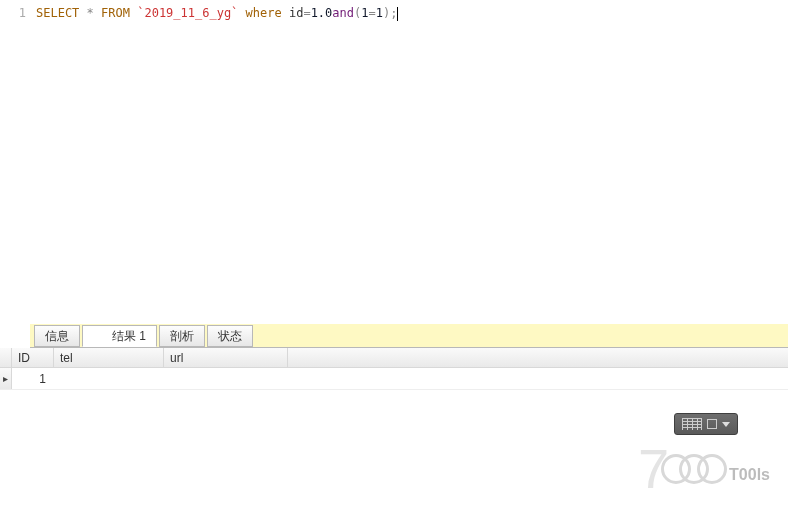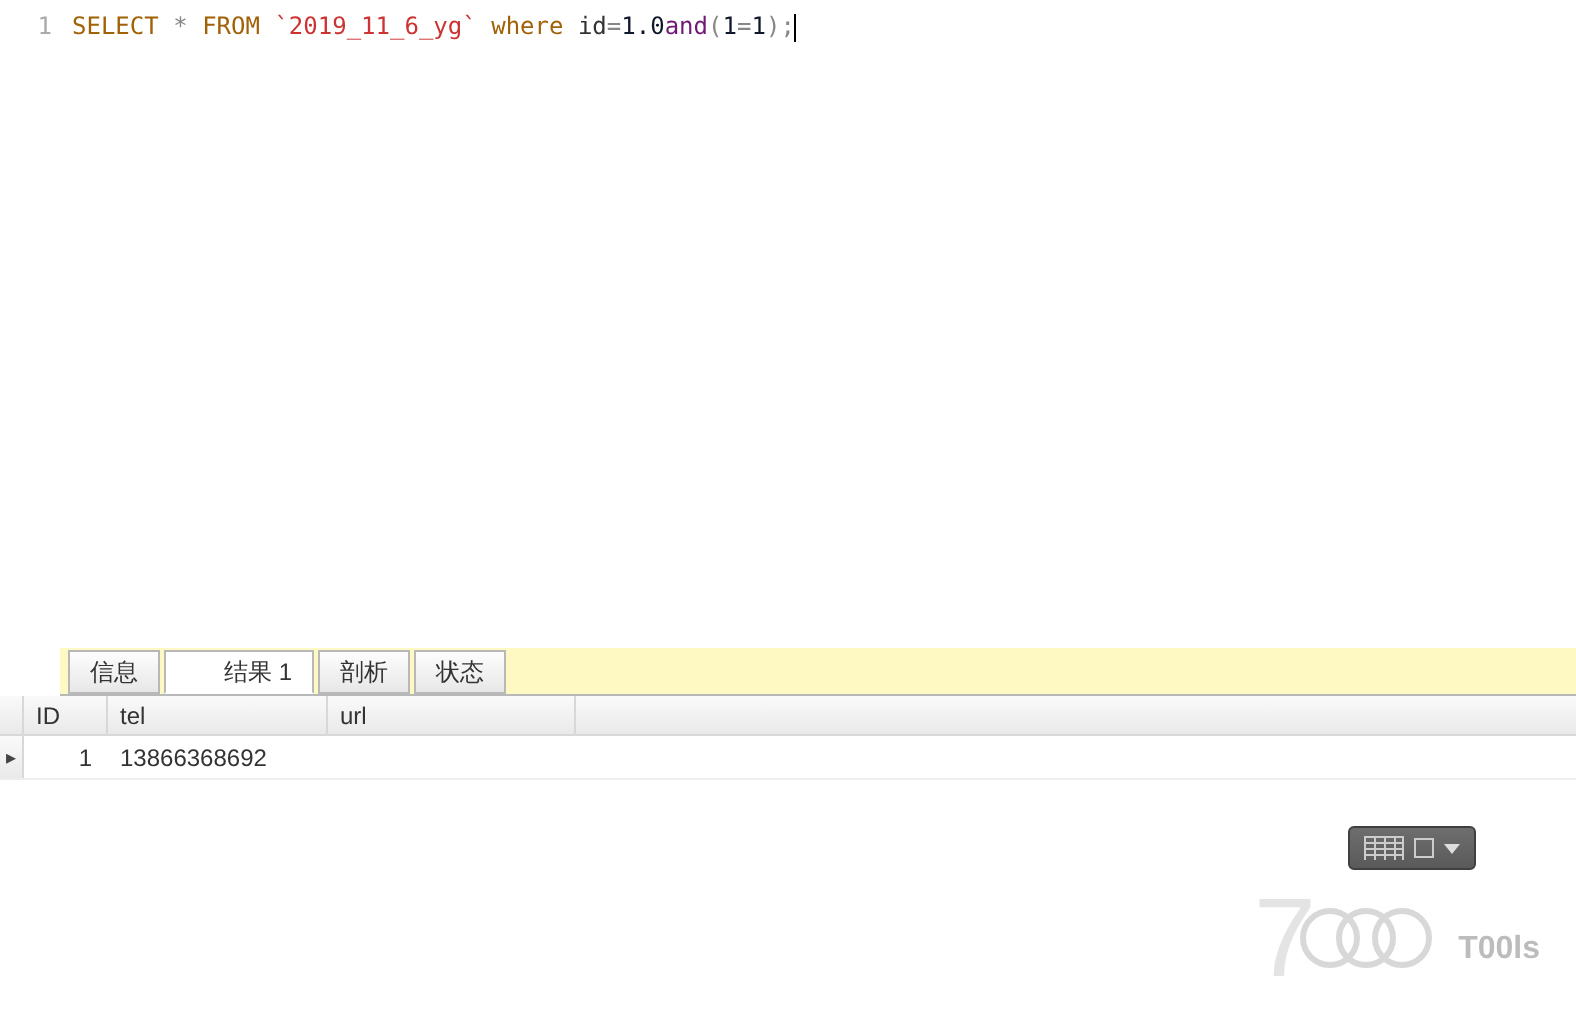--- a/index.html
+++ b/index.html
@@ -168,21 +168,21 @@
     align-items:center;
     pointer-events:none;
   }
   .watermark .ring{
     width:30px;height:30px;border:3px solid #d8d8d8;border-radius:50%;
     margin: 0 -6px;
   }
   .watermark .label{
     font-size:16px;
     color:#bcbcbc;
-    margin-left:19px;
+    margin-left:8px;
     letter-spacing:0;
     font-weight:600;
     position:relative;
     top:6px;
   }
   .watermark .seven{
     font-size:56px;
     color:#e4e4e4;
     font-weight:400;
   }
@@ -213,21 +213,20 @@
     <div class="col-header col-tel">
         <span>tel</span>
       </div>
     <div class="col-header col-url">
         <span>url</span>
       </div>
   </div>
   <div class="grid-row">
     <div class="row-marker">▸</div>
     <div class="col col-id"><span>1</span></div>
-    <div class="col col-tel"><span>13866368692</span></div>
   </div>
 </div>
 
 <div class="status-widget">
   <span class="grid-icon"></span>
   <span class="box"></span>
   <span class="caret"></span>
 </div>
 
 <div class="watermark">

